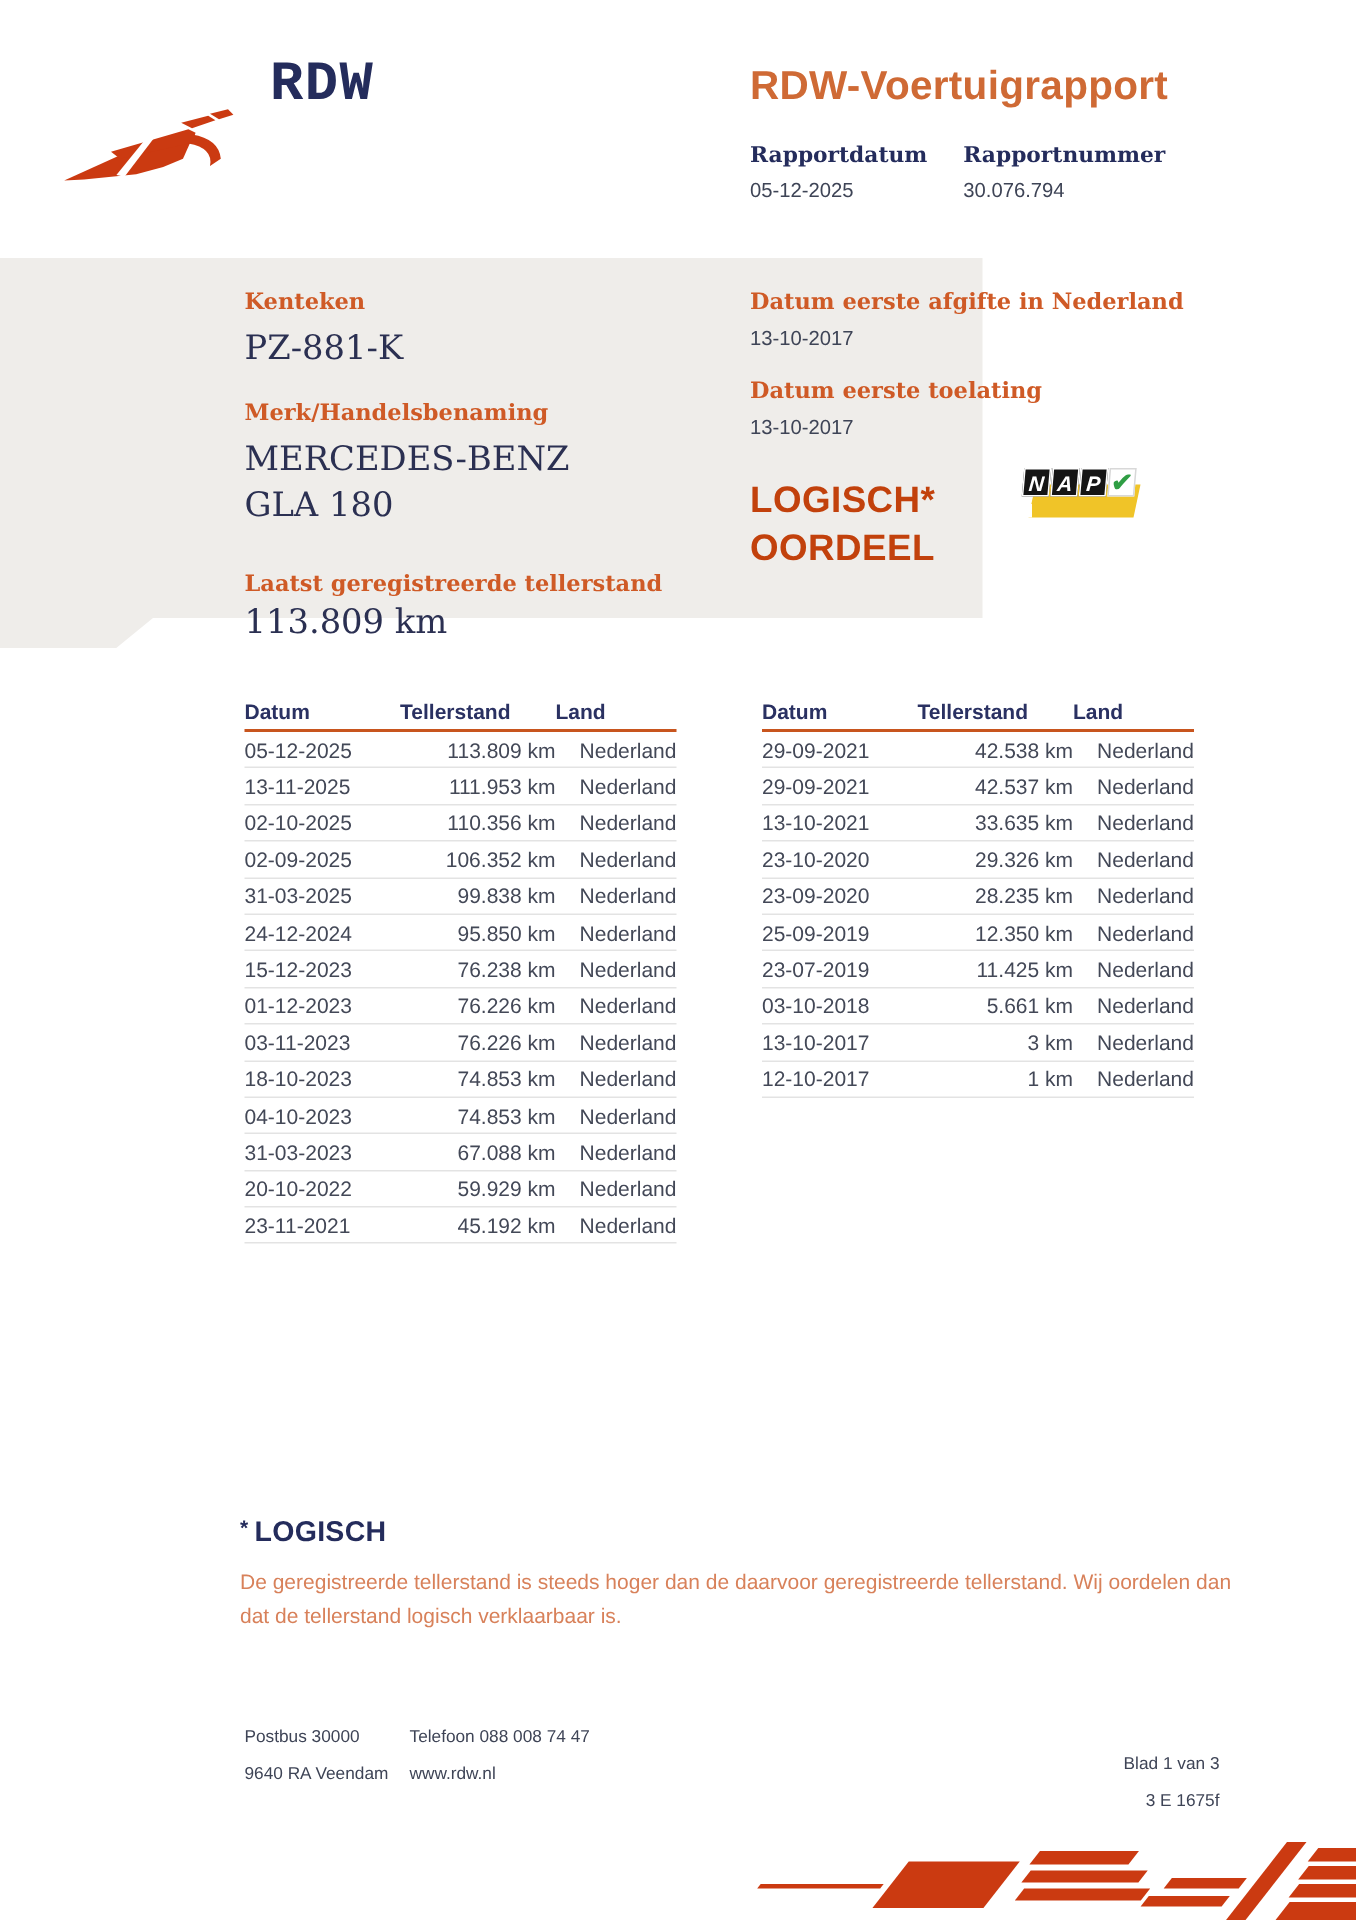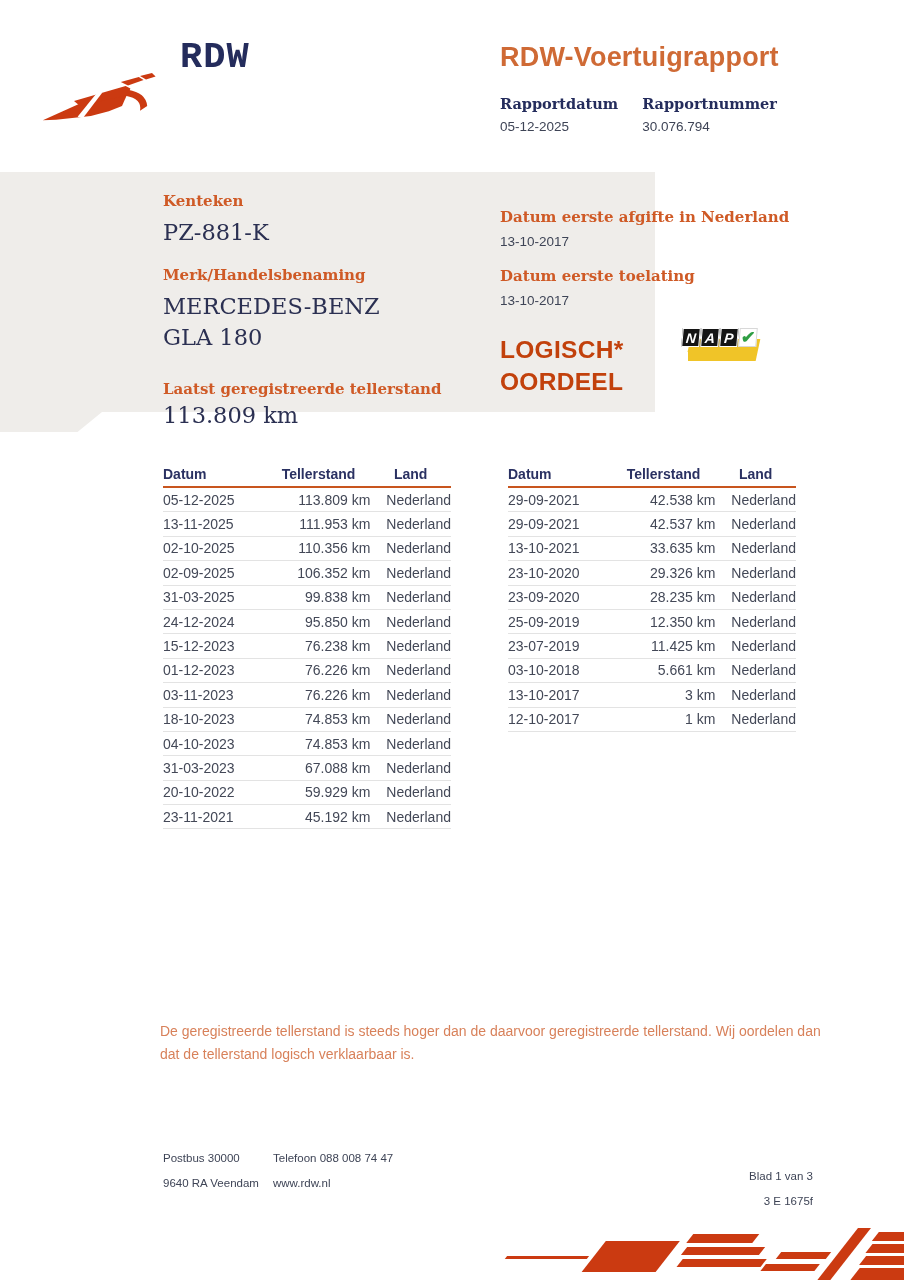--- a/index.html
+++ b/index.html
@@ -40,21 +40,21 @@
     width: 655px; height: 240px;
     background: #efedea;
   }
   .panel-wedge {
     position: absolute; left: 0; top: 412px;
     width: 102px; height: 20px;
     background: #efedea;
     clip-path: polygon(0 0, 100% 0, 76% 100%, 0 100%);
   }
   .panel-col-left { position: absolute; left: 163px; top: 20px; width: 320px; }
-  .panel-col-right { position: absolute; left: 500px; top: 36px; width: 300px; }
+  .panel-col-right { position: absolute; left: 500px; top: 20px; width: 300px; }
   .field-label {
     font-family: "DejaVu Serif", serif; font-weight: 700;
     font-size: 15px; color: #cf5a26;
   }
   .field-value-big {
     font-family: "DejaVu Serif", serif; font-weight: 500;
     font-size: 22.5px; color: #2b3052; line-height: 31px; margin-top: 7px;
   }
   .field-value-small { font-size: 13.5px; color: #3e4456; margin-top: 8px; }
   .gap-md { margin-top: 18px; }
@@ -94,21 +94,21 @@
   }
   .tables-row { display: flex; gap: 57px; align-items: flex-start; }
   .mtable { width: 288px; }
   .mtable-header {
     display: grid; grid-template-columns: 36% 36% 28%;
     border-bottom: 2px solid #c8551e; padding-bottom: 4px;
   }
   .mtable-header .hcell {
     font-size: 14px; font-weight: 700; color: #2a3162;
   }
-  .hcell.c1, .hcell.c2 { text-align: center; }
+  .hcell.c1, .hcell.c2 { text-align: left; }
   .trow {
     display: grid; grid-template-columns: 36% 36% 28%;
     height: 24.4px; align-items: center;
     border-bottom: 1px solid #e3e3e3;
   }
   .tcell { font-size: 14px; color: #434857; }
   .tcell.c1, .tcell.c2 { text-align: right; }
 
   
   .logisch { position: absolute; left: 160px; top: 1010px; width: 670px; }
@@ -334,20 +334,23 @@
               <div class="tcell c0">12-10-2017</div>
               <div class="tcell c1">1 km</div>
               <div class="tcell c2">Nederland</div>
             </div>
           </div>
       </div>
     </div>
   </div>
 
   <div class="logisch">
+    <div class="logisch-heading">
+      <span class="star">*</span><span>LOGISCH</span>
+    </div>
     <div class="logisch-body">De geregistreerde tellerstand is steeds hoger dan de daarvoor geregistreerde tellerstand. Wij oordelen dan dat de tellerstand logisch verklaarbaar is.</div>
   </div>
 
   <div class="footer">
     <div class="fline">
       <div class="fcell addr">Postbus 30000</div>
       <div class="fcell">Telefoon 088 008 74 47</div>
     </div>
     <div class="fline">
       <div class="fcell addr">9640 RA Veendam</div>

